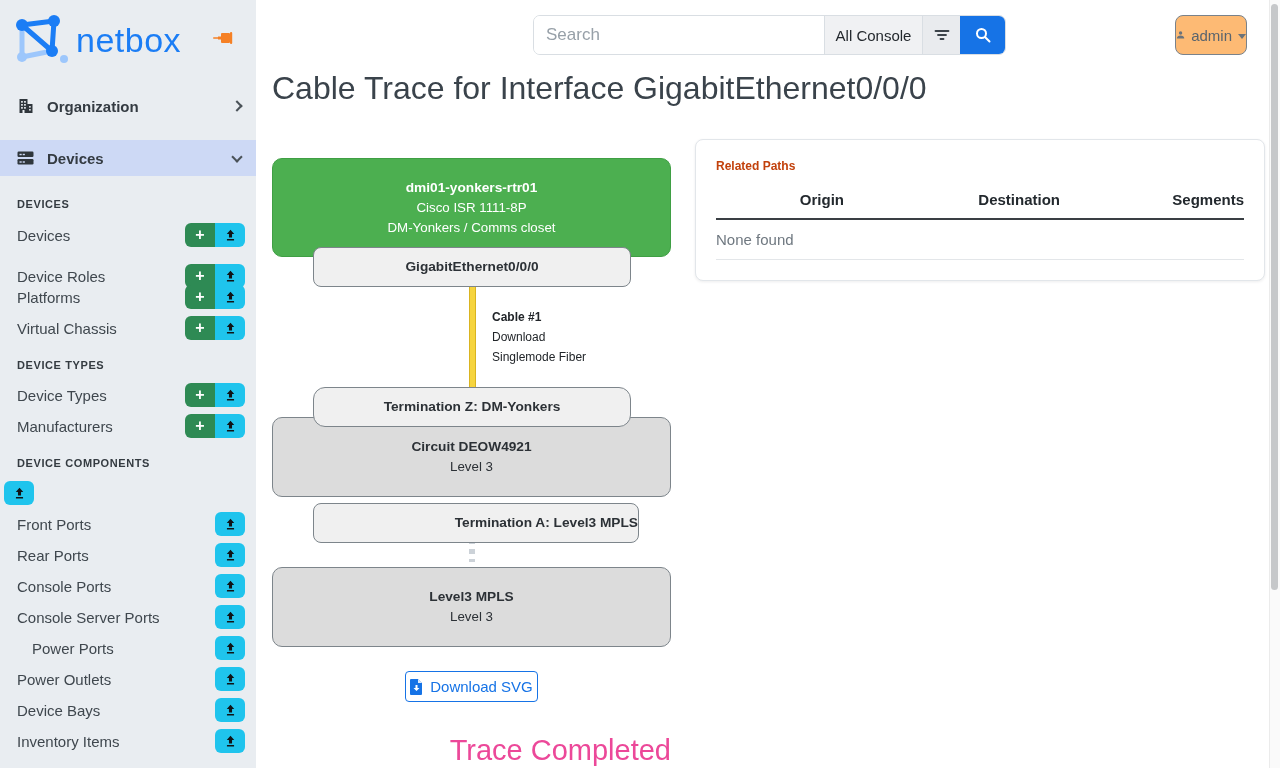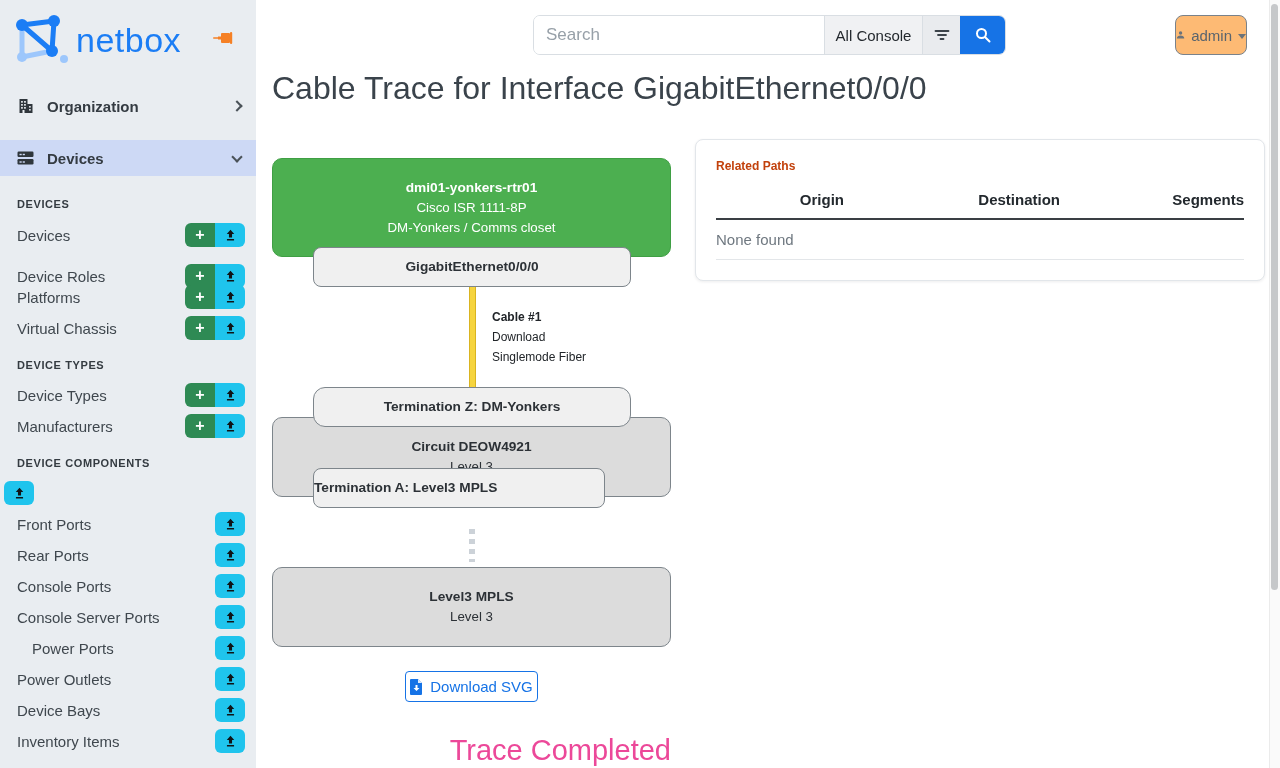--- a/index.html
+++ b/index.html
@@ -47,21 +47,21 @@
   .tbox{position:absolute;border:1px solid #7d858b;text-align:center;color:#2c3136}
   .tbox .bt{font-weight:bold;font-size:13.7px;line-height:20px}
   .tbox .bs{font-size:13.3px;line-height:20px}
   .green{left:16px;top:158px;width:399px;height:99px;background:#4caf50;border-color:#3f9f44;border-radius:10px;color:#fff;z-index:1;padding-top:19px}
   .iface{left:57px;top:247px;width:318px;height:40px;background:#f0f0f0;border-radius:8px;z-index:2;display:flex;align-items:center;justify-content:center}
   .cable-line{position:absolute;left:213px;top:286px;width:7px;height:101px;background:#f6d43e;border-left:1px solid #d9b421;border-right:1px solid #d9b421}
   .cable-text{position:absolute;left:236px;top:307px;font-size:12px;color:#212529;line-height:20px}
   .cable-text .bt{font-weight:bold}
   .termz{left:57px;top:387px;width:318px;height:40px;background:#f0f0f0;border-radius:12px;z-index:2;display:flex;align-items:center;justify-content:center}
   .circuit{left:16px;top:417px;width:399px;height:80px;background:#dcdcdc;border-radius:10px;z-index:1;padding-top:19px}
-  .terma{left:57px;top:468px;width:292px;height:40px;background:#f0f0f0;border-radius:8px;z-index:2;display:flex;align-items:center;justify-content:flex-start}
+  .terma{left:57px;top:503px;width:326px;height:40px;background:#f0f0f0;border-radius:8px;z-index:2;display:flex;align-items:center;justify-content:flex-end}
   .dots{position:absolute;left:213px;top:529px;width:6px;height:33px;background:repeating-linear-gradient(to bottom,#ccd2d8 0 5px,transparent 5px 10px)}
   .pnode{left:16px;top:567px;width:399px;height:80px;background:#dcdcdc;border-radius:10px;z-index:1;padding-top:19px}
   .dl{position:absolute;left:149px;top:671px;width:133px;height:31px;border:1px solid #1673e6;background:#fff;border-radius:4px;color:#1673e6;font-size:15px;display:flex;align-items:center;justify-content:center;gap:7px;cursor:pointer;font-family:"Liberation Sans",sans-serif}
   .done{position:absolute;left:16px;top:734px;width:399px;text-align:right;font-size:29px;color:#ec4899}
 
   
   .card{position:absolute;left:439px;top:139px;width:570px;background:#fff;border:1px solid #e2e6ea;border-radius:8px;box-shadow:0 1px 3px rgba(20,30,40,.08);padding:19px 20px 6px}
   .card h2{font-size:12px;font-weight:700;color:#c2410c}
   .card table{width:100%;border-collapse:collapse;margin-top:14px}
   .card th{text-align:right;font-size:15px;color:#23292e;padding:4px 0 10px;border-bottom:2px solid #3a3f44}

